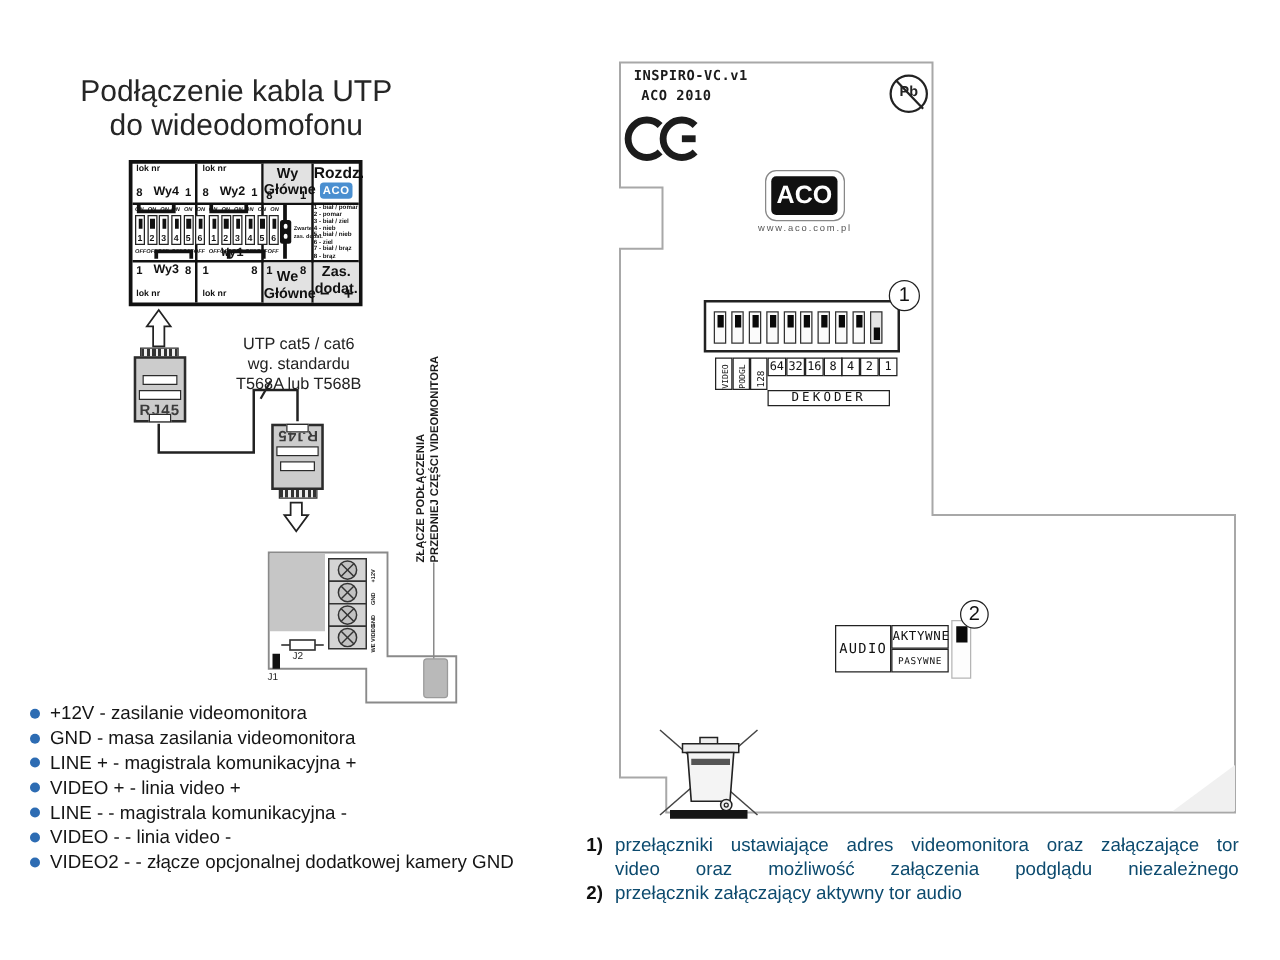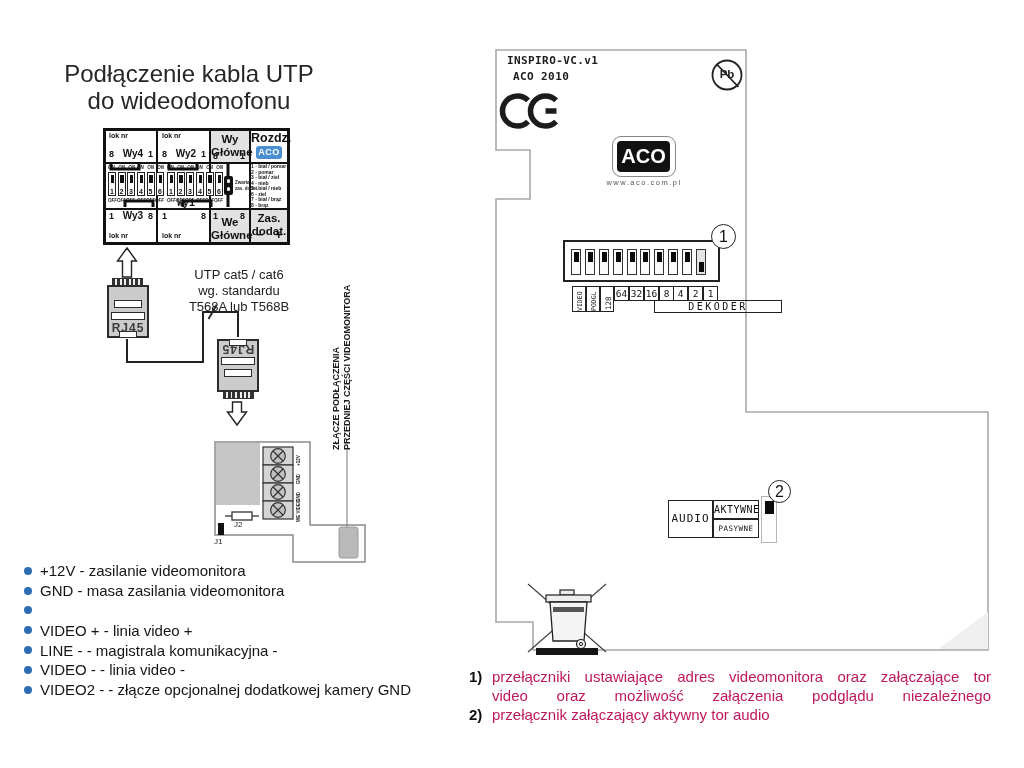--- a/index.html
+++ b/index.html
@@ -26,21 +26,21 @@
   
   .bsw{position:absolute;width:10px;height:26px;border:1px solid #333;background:#fbfbfb;box-sizing:border-box;}
   .bsw .bnub{position:absolute;left:1.5px;top:2px;width:5px;height:10px;background:#0a0a0a;}
   .tcell{position:absolute;border:1.2px solid #222;box-sizing:border-box;
          font-family:"DejaVu Sans Mono",monospace;font-weight:normal;}
   .lg-item{height:19.8px;display:flex;align-items:center;font-size:15px;color:#151515;}
   .dot{width:8px;height:8px;border-radius:50%;background:#2d6cb3;margin-right:8px;flex:0 0 auto;}
   .callout{position:absolute;border:1.7px solid #222;border-radius:50%;background:#fff;
            display:flex;align-items:center;justify-content:center;font-size:16px;box-sizing:border-box;}
   .note-num{font-weight:bold;font-size:15px;}
-  .note-line{font-size:15px;color:#be185d;}
+  .note-line{font-size:15px;color:#0c4a6e;}
   .just{text-align:justify;text-align-last:justify;}
   .rj-comb{position:absolute;background:repeating-linear-gradient(90deg,#333 0 2.5px,#eee 2.5px 4.5px);
            border:1px solid #333;box-sizing:border-box;}
   .rj-body{position:absolute;background:#cccccc;border:2px solid #2b2b2b;box-sizing:border-box;}
   .rj-slot{position:absolute;background:#fff;border:1.5px solid #2b2b2b;box-sizing:border-box;}
   .rj-txt{position:absolute;font-size:12px;font-weight:bold;color:#3c3c3c;text-align:center;letter-spacing:1px;}
   .tlabel{font:bold 4.5px "Liberation Sans",sans-serif;color:#222;}
 </style>
 </head>
 <body>
@@ -332,20 +332,21 @@
     <div class="lg-item">
         <span class="dot"></span>
         <span>+12V - zasilanie videomonitora</span>
       </div>
     <div class="lg-item">
         <span class="dot"></span>
         <span>GND - masa zasilania videomonitora</span>
       </div>
     <div class="lg-item">
         <span class="dot"></span>
+        <span>LINE + - magistrala komunikacyjna +</span>
       </div>
     <div class="lg-item">
         <span class="dot"></span>
         <span>VIDEO + - linia video +</span>
       </div>
     <div class="lg-item">
         <span class="dot"></span>
         <span>LINE - - magistrala komunikacyjna -</span>
       </div>
     <div class="lg-item">
@@ -409,21 +410,21 @@
   <div class="tcell" style="left:600px;top:286px;width:14px;height:26px;">
     <span class="abs rot" style="left:3px;top:23px;font-size:7.5px;">128</span>
   </div>
   <div class="tcell c" style="left:614px;top:286px;width:15px;height:15px;font-size:9.5px;line-height:13px;">64</div>
   <div class="tcell c" style="left:629px;top:286px;width:15px;height:15px;font-size:9.5px;line-height:13px;">32</div>
   <div class="tcell c" style="left:644px;top:286px;width:15px;height:15px;font-size:9.5px;line-height:13px;">16</div>
   <div class="tcell c" style="left:659px;top:286px;width:15px;height:15px;font-size:9.5px;line-height:13px;">8</div>
   <div class="tcell c" style="left:673px;top:286px;width:15px;height:15px;font-size:9.5px;line-height:13px;">4</div>
   <div class="tcell c" style="left:688px;top:286px;width:15px;height:15px;font-size:9.5px;line-height:13px;">2</div>
   <div class="tcell c" style="left:703px;top:286px;width:15px;height:15px;font-size:9.5px;line-height:13px;">1</div>
-  <div class="tcell c" style="left:614px;top:300px;width:128px;height:13px;font-size:10px;line-height:11px;letter-spacing:2.5px;margin-left:40px;">DEKODER</div>
+  <div class="tcell c" style="left:614px;top:312px;width:98px;height:13px;font-size:10px;line-height:11px;letter-spacing:2.5px;">DEKODER</div>
 
   <div class="tcell c" style="left:668px;top:500px;width:45px;height:38px;font-size:11px;line-height:36px;letter-spacing:1px;border-width:1.5px;">AUDIO</div>
   <div class="tcell c" style="left:713px;top:500px;width:46px;height:19px;font-size:10px;line-height:17px;letter-spacing:0.5px;border-width:1.5px;">AKTYWNE</div>
   <div class="tcell c" style="left:713px;top:519px;width:46px;height:19px;font-size:7.5px;line-height:17px;letter-spacing:0.5px;border-width:1.5px;">PASYWNE</div>
   <div class="abs" style="left:761px;top:496px;width:16px;height:47px;border:1.5px solid #b5b5b5;box-sizing:border-box;background:#fdfdfd;">
     <div class="abs" style="left:2.5px;top:4px;width:9px;height:13px;background:#0a0a0a;"></div>
   </div>
   <div class="callout" style="left:768px;top:480px;width:23px;height:23px;">2</div>
 
   <div class="abs" style="left:469px;top:666px;width:525px;">

